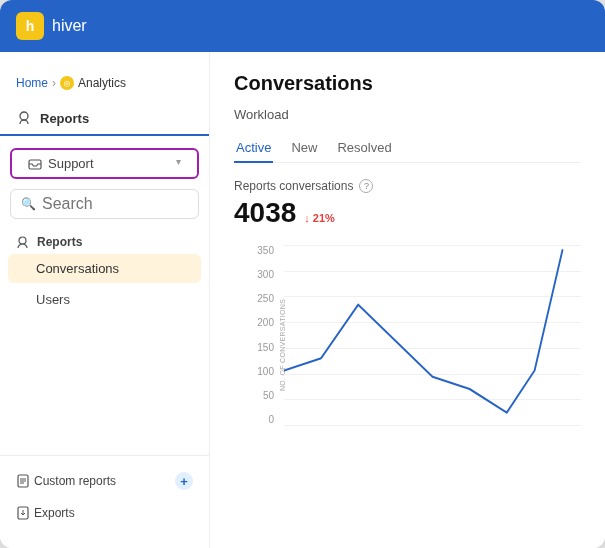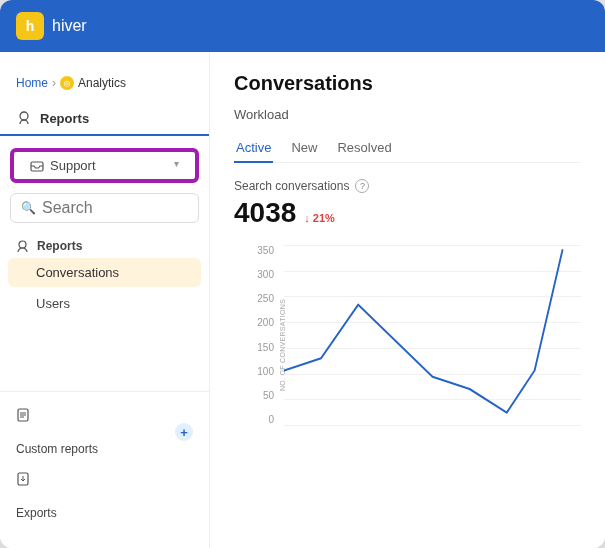--- a/index.html
+++ b/index.html
@@ -115,21 +115,21 @@
       align-items: center;
       justify-content: center;
       color: #555;
     }
     .sidebar-dropdown {
       display: flex;
       align-items: flex-start;
       justify-content: space-between;
       padding: 6px 16px;
       margin: 4px 10px;
-      border: 4px solid #a21caf;
+      border: 2px solid #a21caf;
       border-radius: 6px;
       cursor: pointer;
       font-size: 13px;
       color: #444;
     }
     .sidebar-dropdown .left {
       display: flex;
       align-items: center;
       gap: 6px;
     }
@@ -186,22 +186,21 @@
       align-items: center;
       justify-content: space-between;
       padding: 8px 16px;
       font-size: 12px;
       color: #444;
       cursor: pointer;
     }
     .sidebar-bottom-item .left {
       display: flex;
       align-items: flex-start;
-      gap: 20px;
-      flex-direction: column;
+      gap: 4px;
     }
     .add-btn {
       width: 18px;
       height: 18px;
       border-radius: 50%;
       background: #e0f0ff;
       color: #2563c7;
       display: flex;
       align-items: center;
       justify-content: center;
@@ -447,21 +446,21 @@
         <div class="tab">
           <span>New</span>
         </div>
         <div class="tab">
           <span>Resolved</span>
         </div>
       </div>
 
       <div class="metric-section">
         <div class="metric-label">
-          <span>Search conversations</span>
+          <span>Reports conversations</span>
           <span class="info-icon">?</span>
         </div>
         <div class="metric-value">
           <span>4038</span>
           <span class="metric-change">↓ 21%</span>
         </div>
       </div>
 
       <div class="chart-container">
         <div class="y-axis-title" style="position:absolute;left:2px;top:50%;transform:translateY(-50%) rotate(-90deg);font-size:7px;color:#aaa;white-space:nowrap;letter-spacing:0.3px;">NO. OF CONVERSATIONS</div>

